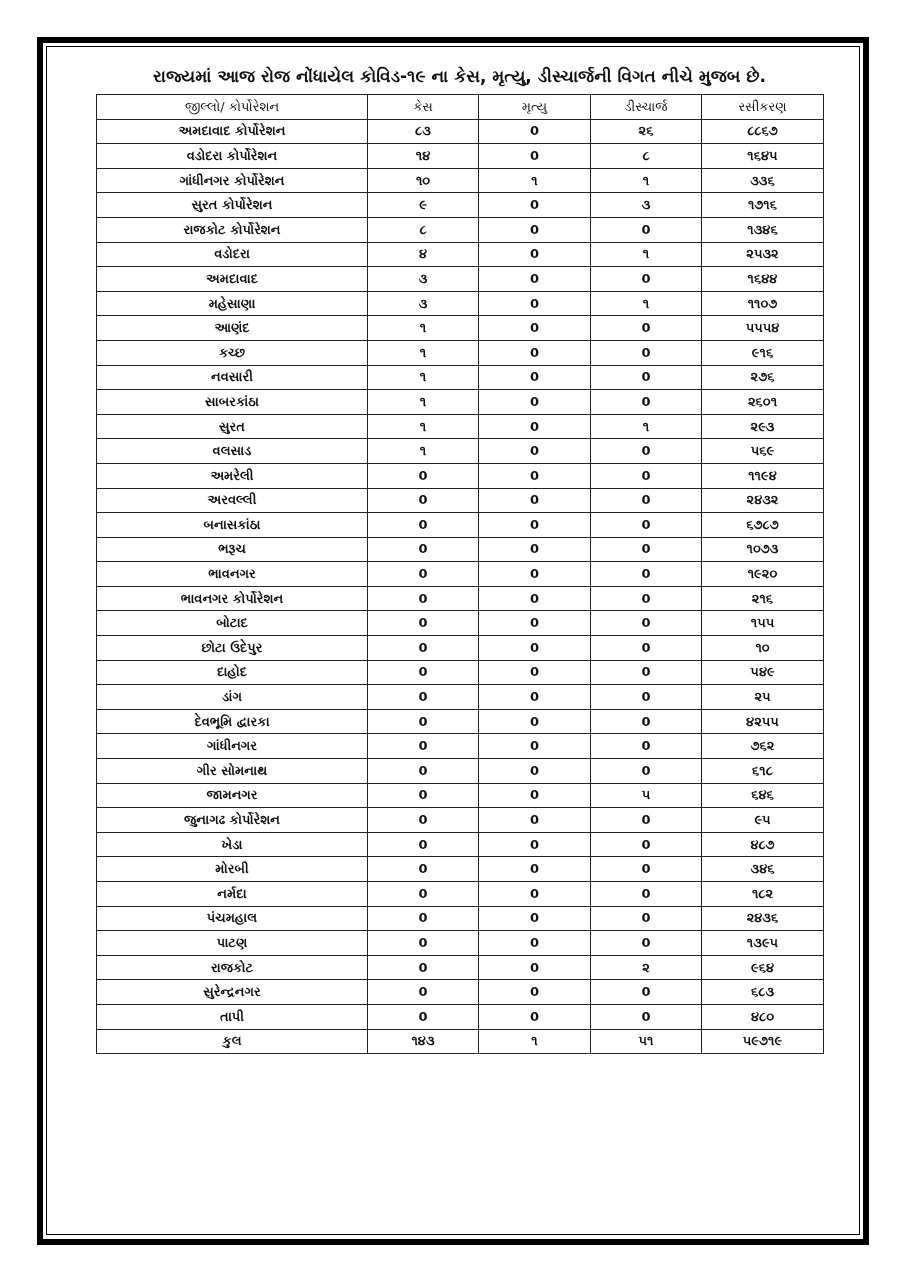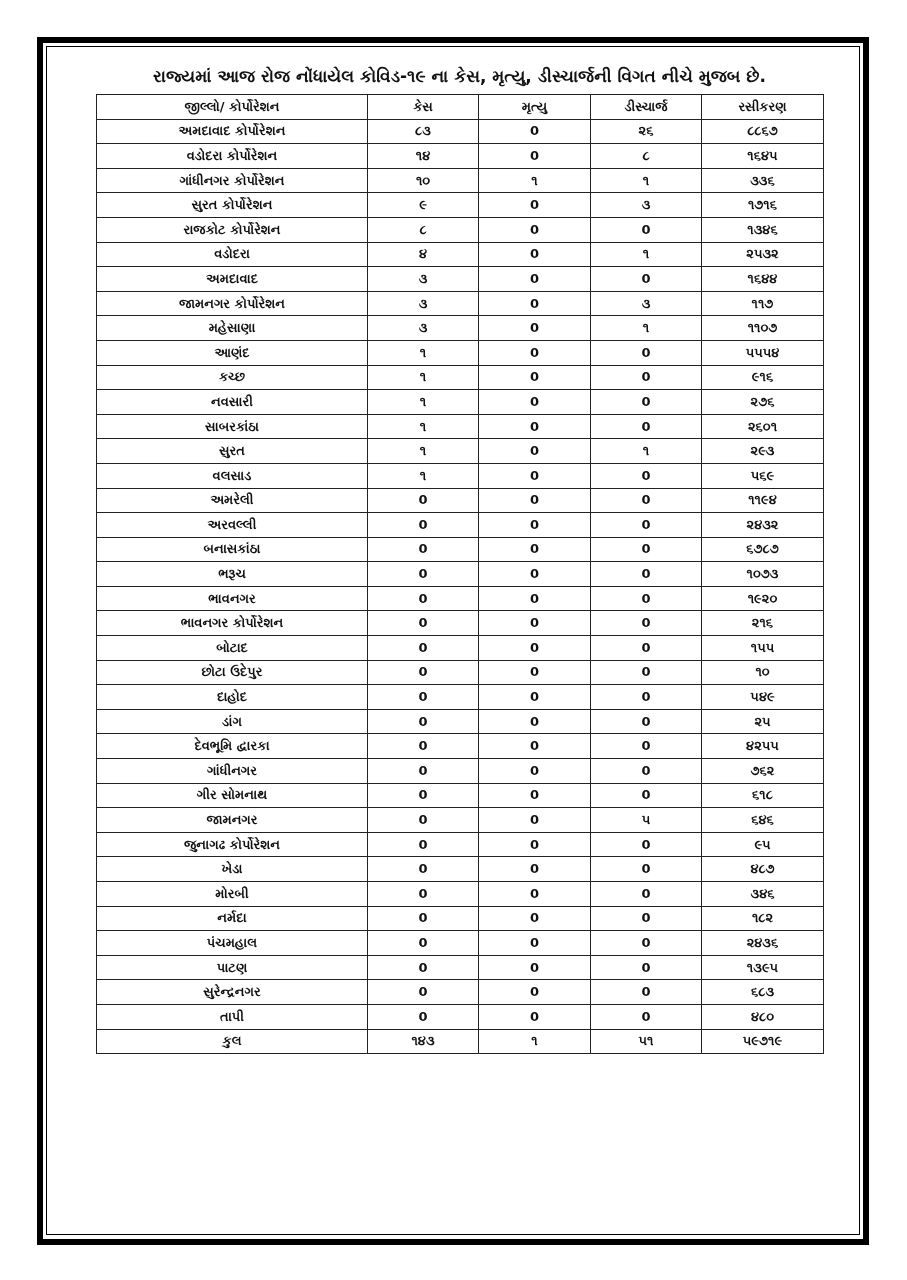--- a/index.html
+++ b/index.html
@@ -9,21 +9,21 @@
                  border: 6px solid #000; }
   .inner-frame { position: absolute; left: 46px; top: 46px; width: 812px; height: 1187px;
                  border: 1px solid #000; }
   .title { position: absolute; left: 96px; top: 66px; width: 727px; text-align: center;
            font-size: 17px; font-weight: bold; white-space: nowrap; letter-spacing: 0px; }
   table.report { position: absolute; left: 96px; top: 94px; border-collapse: collapse;
                  width: 727px; table-layout: fixed; }
   table.report td, table.report th { border: 1px solid #222; height: 23.6px; padding: 0;
                  text-align: center; vertical-align: middle; font-size: 13px; font-weight: bold;
                  line-height: 14px; white-space: nowrap; overflow: hidden; }
-  table.report th { font-weight: bold; margin-left: 28px; }
+  table.report th { font-weight: normal; margin-left: 28px; }
   col.c-name { width: 271px; } col.c-cases { width: 111px; } col.c-deaths { width: 112px; }
   col.c-disch { width: 111px; } col.c-vacc { width: 122px; }
   tr.total-row td { font-weight: bold; }
 </style>
 </head>
 <body>
 
 <div class="outer-frame"></div>
 <div class="inner-frame"></div>
 
@@ -90,27 +90,20 @@
         <td>૨૫૩૨</td>
       </tr>
       <tr>
         <td>અમદાવાદ</td>
         <td>૩</td>
         <td>0</td>
         <td>0</td>
         <td>૧૬૪૪</td>
       </tr>
       <tr>
-        <td>જામનગર કોર્પોરેશન</td>
-        <td>૩</td>
-        <td>0</td>
-        <td>૩</td>
-        <td>૧૧૭</td>
-      </tr>
-      <tr>
         <td>મહેસાણા</td>
         <td>૩</td>
         <td>0</td>
         <td>૧</td>
         <td>૧૧૦૭</td>
       </tr>
       <tr>
         <td>આણંદ</td>
         <td>૧</td>
         <td>0</td>
@@ -284,20 +277,27 @@
         <td>0</td>
         <td>0</td>
         <td>૨૪૩૬</td>
       </tr>
       <tr>
         <td>પાટણ</td>
         <td>0</td>
         <td>0</td>
         <td>0</td>
         <td>૧૩૯૫</td>
+      </tr>
+      <tr>
+        <td>રાજકોટ</td>
+        <td>0</td>
+        <td>0</td>
+        <td>૨</td>
+        <td>૯૬૪</td>
       </tr>
       <tr>
         <td>સુરેન્દ્રનગર</td>
         <td>0</td>
         <td>0</td>
         <td>0</td>
         <td>૬૮૩</td>
       </tr>
       <tr>
         <td>તાપી</td>

